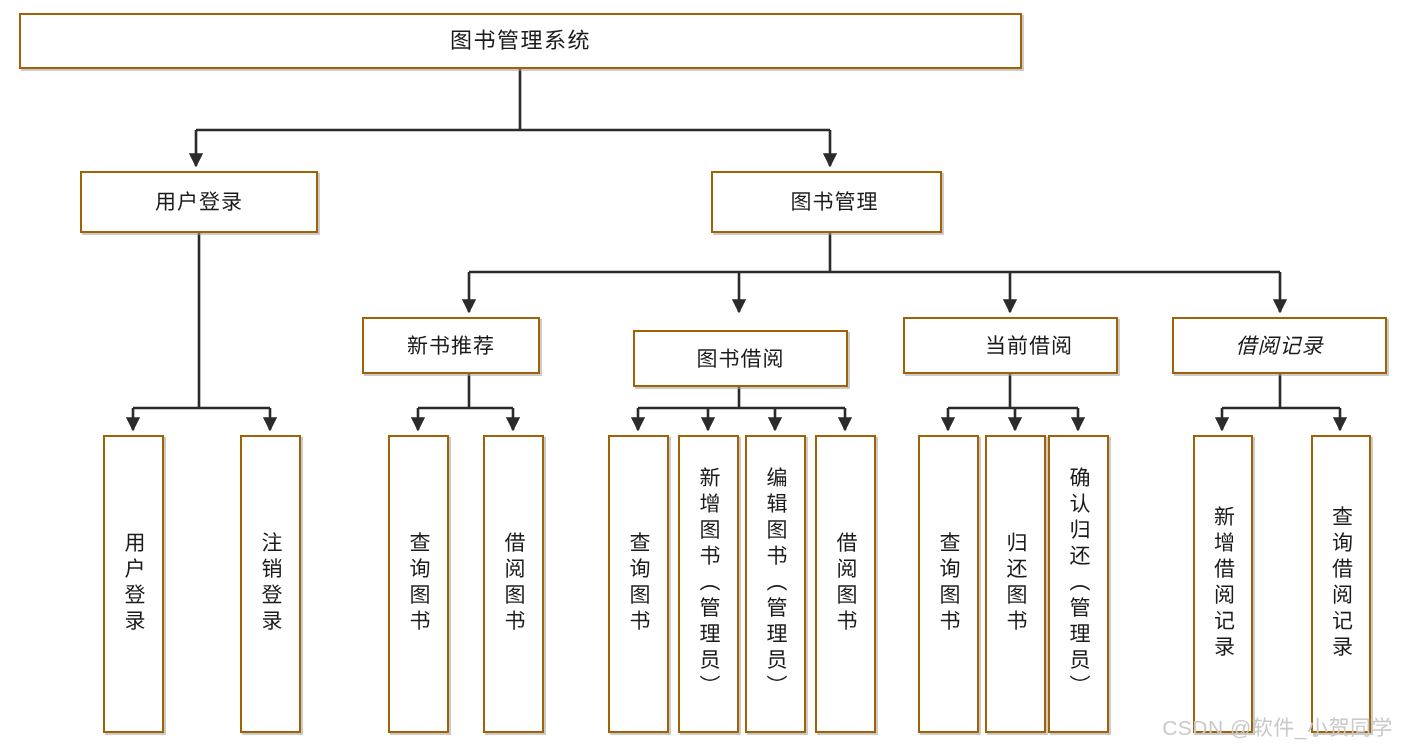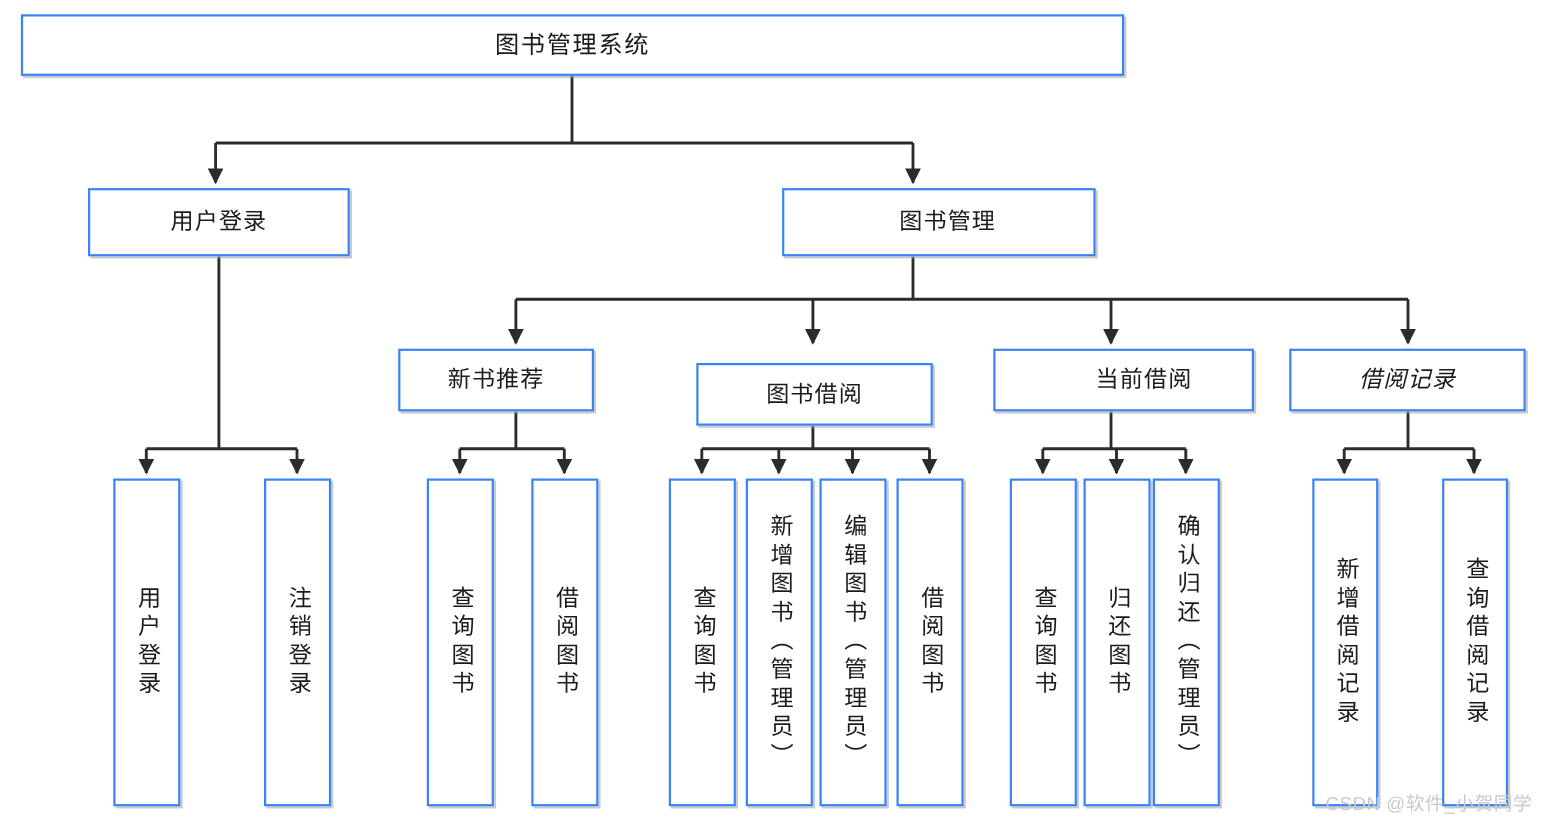--- a/index.html
+++ b/index.html
@@ -25,21 +25,21 @@
     top: 0;
     width: 1405px;
     height: 747px;
     pointer-events: none;
   }
   
   .node {
     position: absolute;
     box-sizing: border-box;
     background: #ffffff;
-    border: 2px solid #3b82f6;
+    border: 2px solid #a16207;
     box-shadow: 2px 2px 0 0 rgba(160,160,160,0.55);
     display: flex;
     align-items: center;
     justify-content: center;
     color: #1b1b1b;
   }
   .node .label {
     display: block;
     text-align: center;
     line-height: 1.22;
@@ -66,21 +66,21 @@
     letter-spacing: 5px;
     line-height: 1;
     white-space: nowrap;
     max-height: 270px;
   }
   
   #watermark {
     position: absolute;
     right: 12px;
     bottom: 6px;
-    font-size: 17px;
+    font-size: 21px;
     color: #c9c9c9;
     white-space: nowrap;
     letter-spacing: 0.5px;
   }
 </style>
 </head>
 <body>
 
 <div id="canvas">
 
@@ -135,33 +135,33 @@
   </svg>
 
   <div class="node horiz root" style="left:19px; top:13px; width:1003px; height:56px;">
     <span class="label">图书管理系统</span>
   </div>
 
   <div class="node horiz" style="left:80px; top:171px; width:238px; height:62px;">
     <span class="label">用户登录</span>
   </div>
 
-  <div class="node horiz" style="left:711px; top:171px; width:285px; height:62px;padding-left:16px;">
+  <div class="node horiz" style="left:711px; top:171px; width:231px; height:62px;padding-left:16px;">
     <span class="label">图书管理</span>
   </div>
 
   <div class="node horiz" style="left:362px; top:317px; width:178px; height:57px;">
     <span class="label">新书推荐</span>
   </div>
 
   <div class="node horiz" style="left:633px; top:330px; width:215px; height:57px;">
     <span class="label">图书借阅</span>
   </div>
 
-  <div class="node horiz" style="left:903px; top:317px; width:237px; height:57px;padding-left:37px;">
+  <div class="node horiz" style="left:903px; top:317px; width:215px; height:57px;padding-left:37px;">
     <span class="label">当前借阅</span>
   </div>
 
   <div class="node horiz" style="left:1172px; top:317px; width:215px; height:57px;font-style:italic;">
     <span class="label">借阅记录</span>
   </div>
 
   <div class="node vert" style="left:103px; top:435px; width:61px; height:298px;">
     <span class="label">用户登录</span>
   </div>

